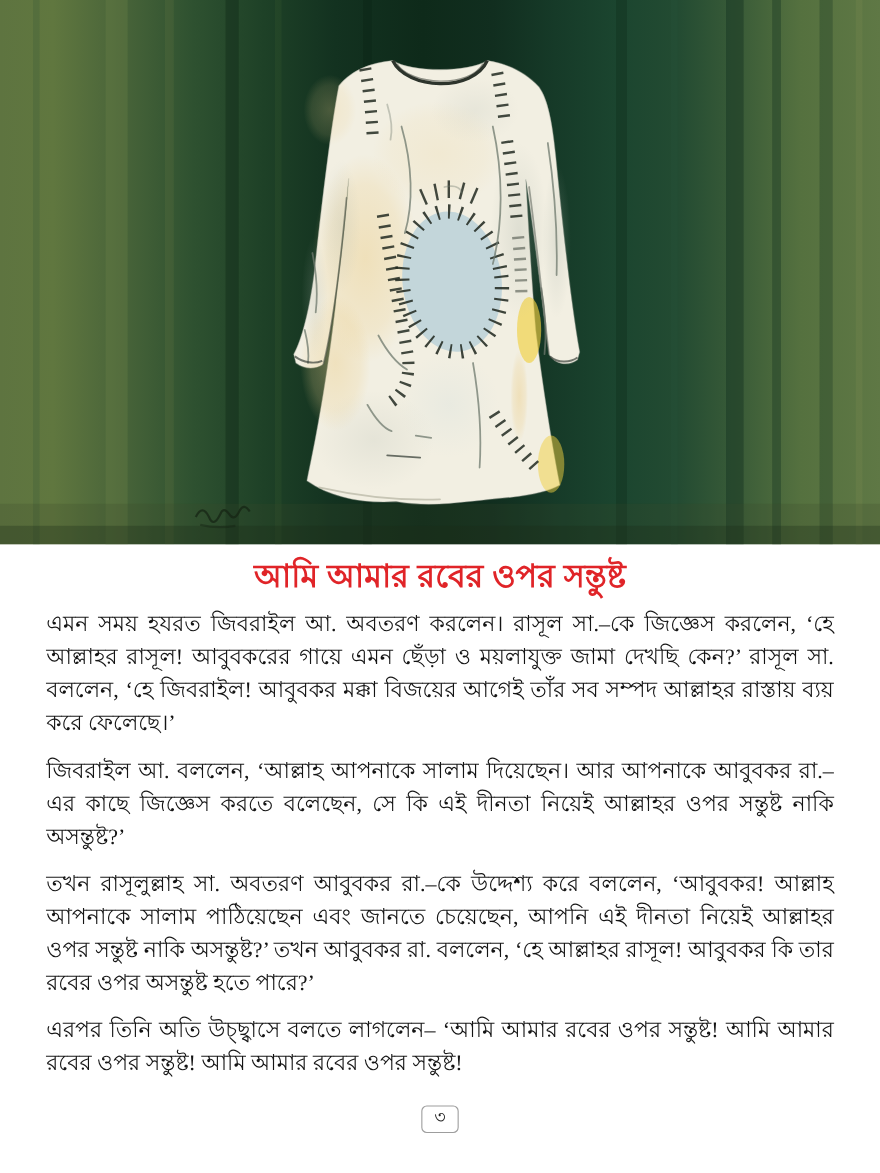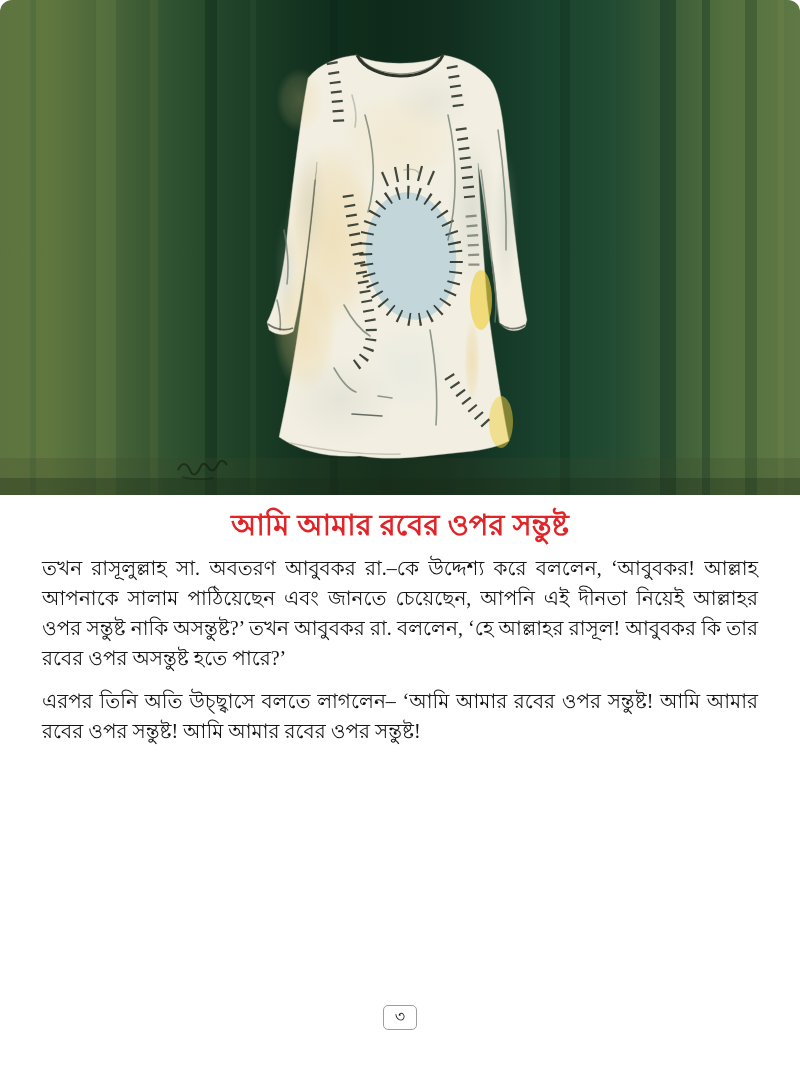--- a/index.html
+++ b/index.html
@@ -8,21 +8,20 @@
     background: #ffffff;
     font-family: "Liberation Serif", "DejaVu Serif", serif;
   }
   .sheet {
     position: relative;
     width: 800px;
     height: 1066px;
     margin: 0 auto;
     background: #ffffff;
     overflow: hidden;
-    border-radius: 12px;
   }
   .illustration {
     width: 800px;
     height: 495px;
     line-height: 0;
     display: block;
   }
   .page-title {
     margin: 12px 42px 10px 42px;
     text-align: center;
@@ -217,20 +216,22 @@
       <g fill="none" stroke="#162514" stroke-width="2" opacity="0.75">
         <path d="M 178,470 q 6,-12 12,0 q 4,10 10,-2 q 3,-8 8,-1 q 5,8 10,-3 q 4,-7 9,1"></path>
         <path d="M 182,477 q 15,4 32,1" opacity="0.6"></path>
       </g>
     </svg>
   </div>
 
   <h1 class="page-title">আমি আমার রবের ওপর সন্তুষ্ট</h1>
 
   <div class="body-text">
+    <p>এমন সময় হযরত জিবরাইল আ. অবতরণ করলেন। রাসূল সা.–কে জিজ্ঞেস করলেন, ‘হে আল্লাহর রাসূল! আবুবকরের গায়ে এমন ছেঁড়া ও ময়লাযুক্ত জামা দেখছি কেন?’ রাসূল সা. বললেন, ‘হে জিবরাইল! আবুবকর মক্কা বিজয়ের আগেই তাঁর সব সম্পদ আল্লাহর রাস্তায় ব্যয় করে ফেলেছে।’</p>
+    <p>জিবরাইল আ. বললেন, ‘আল্লাহ আপনাকে সালাম দিয়েছেন। আর আপনাকে আবুবকর রা.–এর কাছে জিজ্ঞেস করতে বলেছেন, সে কি এই দীনতা নিয়েই আল্লাহর ওপর সন্তুষ্ট নাকি অসন্তুষ্ট?’</p>
     <p>তখন রাসূলুল্লাহ সা. অবতরণ আবুবকর রা.–কে উদ্দেশ্য করে বললেন, ‘আবুবকর! আল্লাহ আপনাকে সালাম পাঠিয়েছেন এবং জানতে চেয়েছেন, আপনি এই দীনতা নিয়েই আল্লাহর ওপর সন্তুষ্ট নাকি অসন্তুষ্ট?’ তখন আবুবকর রা. বললেন, ‘হে আল্লাহর রাসূল! আবুবকর কি তার রবের ওপর অসন্তুষ্ট হতে পারে?’</p>
     <p>এরপর তিনি অতি উচ্ছ্বাসে বলতে লাগলেন– ‘আমি আমার রবের ওপর সন্তুষ্ট! আমি আমার রবের ওপর সন্তুষ্ট! আমি আমার রবের ওপর সন্তুষ্ট!</p>
   </div>
 
   <div class="page-number-wrap">
     <span class="page-number">৩</span>
   </div>
 
 </div>
 

